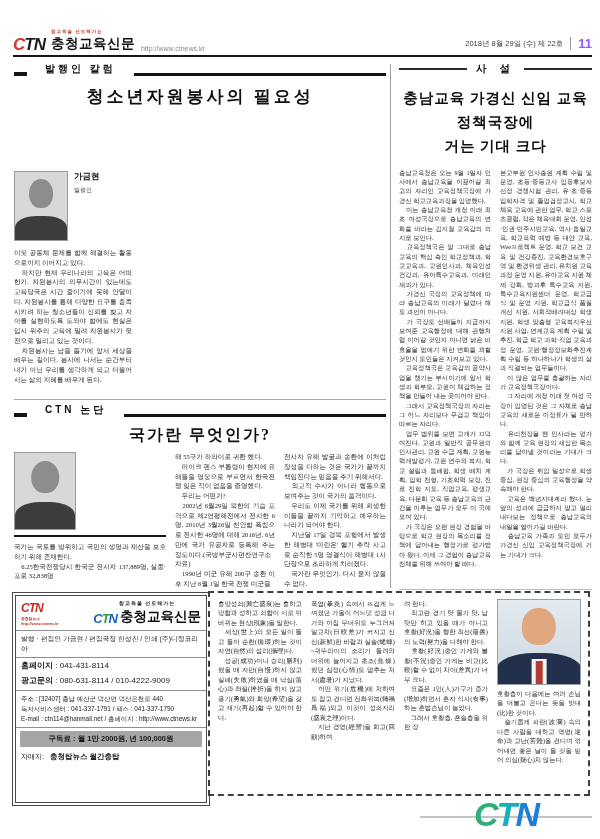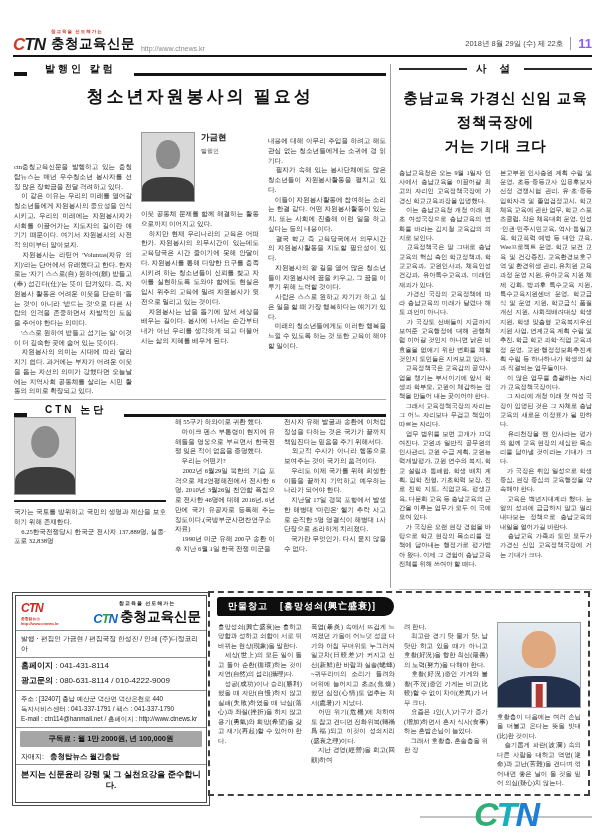--- a/index.html
+++ b/index.html
@@ -26,21 +26,21 @@
   .sh-label{font:700 10px "Liberation Sans",sans-serif;letter-spacing:3px;color:#111;white-space:nowrap;}
   .sh-line{flex:1;height:3px;background:#141414;}
 
   
   .ncol{font:400 6.6px/1.48 "Liberation Serif","DejaVu Serif",serif;color:#262626;
         text-align:justify;word-break:break-all;white-space:pre-line;overflow:hidden;}
 
   
   .pub{position:absolute;left:14px;top:64px;width:372px;}
   .pub-title{text-align:center;font:700 17px "Liberation Serif",serif;letter-spacing:3px;margin:9px 0 24px;color:#111;}
-  .pub-cols{display:flex;gap:9px;height:276px;overflow:hidden;}
+  .pub-cols{display:flex;gap:9px;height:276px;overflow:hidden;flex-direction:column;}
   .pub-cols .ncol{width:118px;}
   .pad-top-lg{padding-top:30px;} .pad-top-sm{padding-top:4px;}
   .author-box{display:flex;gap:6px;margin-bottom:7px;}
   .photo-bw{position:relative;background:#d8d8d8;border:1px solid #9b9b9b;overflow:hidden;flex:none;}
   .photo-bw::before{content:'';position:absolute;top:11%;left:50%;transform:translateX(-50%);
                     width:46%;height:42%;background:#8d8d8d;border-radius:50% 50% 46% 46%;}
   .photo-bw::after{content:'';position:absolute;bottom:-5%;left:50%;transform:translateX(-50%);
                    width:100%;height:40%;background:#3c3c3c;border-radius:42% 42% 0 0;}
   .pb-small{width:52px;height:68px;}
   .pb-mid{width:60px;height:76px;}
@@ -176,20 +176,21 @@
   </div>
 
   <div class="rule-h" style="left:14px;top:399px;width:372px;height:1px;"></div>
 
   <div class="forum">
     <div class="section-head">
       <span class="sh-tick"></span>
       <span class="sh-label">CTN 논단</span>
       <span class="sh-line"></span>
     </div>
+    <div class="forum-title">국가란 무엇인가?</div>
     <div class="forum-body">
       <div class="forum-left">
         <div class="author-box2">
           <div class="photo-bw pb-mid"></div>
         </div>
         <div class="forum-rule"></div>
         <div class="ncol" style="width:152px;">국가는 국토를 방위하고 국민의 생명과 재산을 보호하기 위해 존재한다.
 　6.25한국전쟁당시 한국군 전사자 137,889명, 실종·포로 32,838명</div>
       </div>
       <div class="ncol forum-colB">해 55구가 하와이로 귀환 했다.
@@ -258,29 +259,24 @@
       <div class="ib-row">
         <div class="ib-addr">주소 : [32407] 충남 예산군 덕산면 덕산온천로 440</div>
         <div class="ib-addr">독자서비스센터 : 041-337-1791 / 팩스 : 041-337-1790</div>
         <div class="ib-addr">E-mail : ctn114@hanmail.net / 홈페이지 : http://www.ctnews.kr</div>
       </div>
       <div class="ib-gray">구독료 : 월 1만 2000원, 년 100,000원</div>
       <div class="ib-sister">
           <span>자매지:</span>
           <b>충청탑뉴스  월간충탑</b>
         </div>
-      <div class="ib-ethics ib-row last" style="border-top:1px solid #8f8f8f;">본지는 신문윤리 강령 및 그 실천요강을 준수합니다.</div>
     </div>
   </div>
 
   <div class="warehouse">
-    <div class="wh-badge">
-      <span>만물창고</span>
-      <span>[흥망성쇠(興亡盛衰)]</span>
-    </div>
     <div class="wh-cols">
       <div class="ncol wcol">흥망성쇠(興亡盛衰)는 흥하고 망함과 성하고 쇠함이 서로 뒤바뀌는 현상(現象)을 말한다.
 　세상(世上)의 모든 일이 돌고 돌아 순환(循環)하는 것이 자연(自然)의 섭리(攝理)다.
 　성공(成功)이나 승리(勝利)했을 때 자만(自慢)하지 않고 실패(失敗)하였을 때 낙심(落心)과 좌절(挫折)을 하지 않고 용기(勇氣)와 희망(希望)을 갖고 재기(再起)할 수 있어야 한다.</div>
       <div class="ncol wcol">폭염(暴炎) 속에서 뜨겁게 느껴졌던 가을이 어느덧 성큼 다가와 아침 무더위도 누그러져 일교차(日較差)가 커지고 신선(新鮮)한 바람과 실솔(蟋蟀)~귀뚜라미의 소리가 들려와 더위에 늘어지고 초조(焦燥)했던 심정(心情)도 멈추는 처서(處暑)가 지났다.
 　어떤 위기(危機)에 처하여도 참고 견디면 전화위복(轉禍爲福)되고 이것이 성쇠지리(盛衰之理)이다.
 　지난 경영(經營)을 회고(回顧)하여</div>
       <div class="ncol wcol">려 한다.
 　최고란 경기 탓 물가 탓, 남 탓만 하고 있을 때가 아니고 호황(好況)을 향한 최선(最善)의 노력(努力)을 다해야 한다.
 　호황(好況)중인 가게와 불황(不況)중인 가게는 비교(比較)할 수 없이 차이(差異)가 너무 크다.

